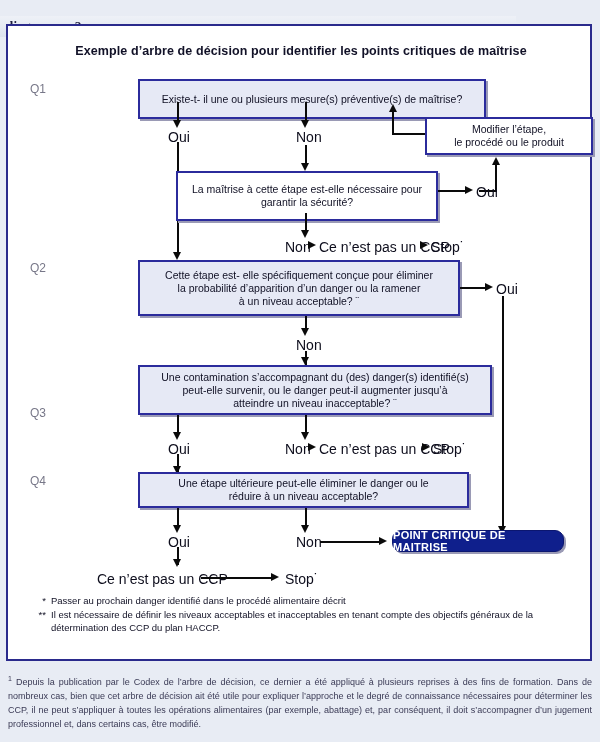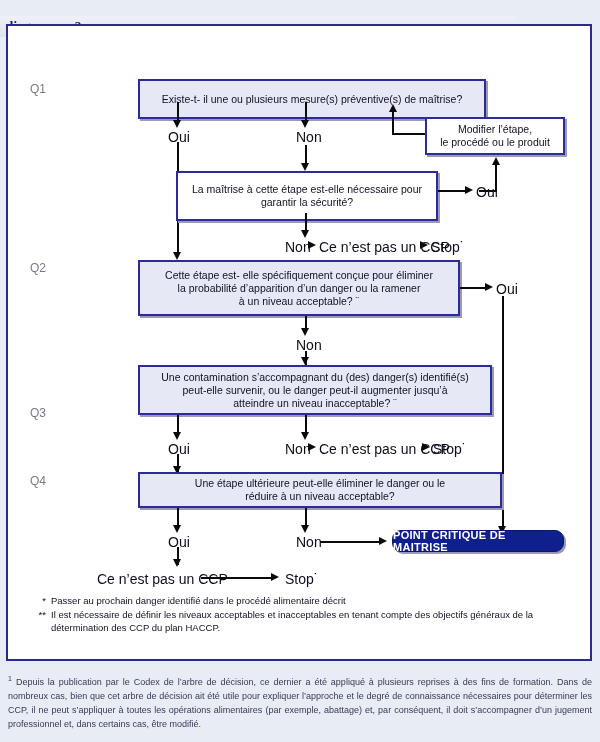--- a/index.html
+++ b/index.html
@@ -108,20 +108,21 @@
 </style>
 </head>
 <body>
 
 <div id="header-strip">
   <div id="header-title">diagramme 2</div>
 </div>
 
 <div id="diagram-frame">
 
+  <div id="diagram-title">Exemple d’arbre de décision pour identifier les points critiques de maîtrise</div>
 
   <div class="q-label" style="left:22px;top:56px;">Q1</div>
   <div class="q-label" style="left:22px;top:235px;">Q2</div>
   <div class="q-label" style="left:22px;top:342px;margin-top:38px;">Q3</div>
   <div class="q-label" style="left:22px;top:448px;text-align:center;">Q4</div>
 
   <div class="dbox" style="left:130px;top:53px;width:348px;height:40px;">Existe-t- il une ou plusieurs mesure(s) préventive(s) de maîtrise?</div>
 
   <div class="vline" style="left:169px;top:76px;height:20px;"></div>
   <div class="arrow-down" style="left:165px;top:94px;"></div>
@@ -132,21 +133,21 @@
   <div class="vline" style="left:297px;top:76px;height:20px;"></div>
   <div class="arrow-down" style="left:293px;top:94px;"></div>
   <div class="flow-label" style="left:288px;top:103px;">Non</div>
   <div class="vline" style="left:297px;top:119px;height:20px;"></div>
   <div class="arrow-down" style="left:293px;top:137px;"></div>
 
   <div class="arrow-up" style="left:381px;top:78px;"></div>
   <div class="vline" style="left:384px;top:85px;height:24px;"></div>
   <div class="hline" style="left:384px;top:107px;width:34px;"></div>
 
-  <div class="dbox plain" style="left:417px;top:91px;width:140px;height:38px;white-space:pre-line;">Modifier l’étape,
+  <div class="dbox plain" style="left:417px;top:91px;width:168px;height:38px;white-space:pre-line;">Modifier l’étape,
 le procédé ou le produit</div>
 
   <div class="arrow-up" style="left:484px;top:131px;"></div>
   <div class="vline" style="left:487px;top:138px;height:28px;"></div>
   <div class="hline" style="left:471px;top:164px;width:18px;"></div>
 
   <div class="dbox plain" style="left:168px;top:145px;width:262px;height:50px;white-space:pre-line;">La maîtrise à cette étape est-elle nécessaire pour
 garantir la sécurité?</div>
 
   <div class="hline" style="left:430px;top:164px;width:30px;"></div>
@@ -188,21 +189,21 @@
   <div class="arrow-down" style="left:165px;top:440px;"></div>
 
   <div class="vline" style="left:297px;top:389px;height:20px;"></div>
   <div class="arrow-down" style="left:293px;top:406px;"></div>
   <div class="flow-label" style="left:277px;top:415px;">Non</div>
   <div class="arrow-right" style="left:300px;top:417px;"></div>
   <div class="flow-label" style="left:311px;top:415px;">Ce n’est pas un CCP</div>
   <div class="arrow-right" style="left:414px;top:417px;"></div>
   <div class="flow-label" style="left:425px;top:415px;">Stop˙</div>
 
-  <div class="dbox" style="left:130px;top:446px;width:364px;height:36px;white-space:pre-line;">Une étape ultérieure peut-elle éliminer le danger ou le
+  <div class="dbox" style="left:130px;top:446px;width:331px;height:36px;white-space:pre-line;">Une étape ultérieure peut-elle éliminer le danger ou le
 réduire à un niveau acceptable?</div>
 
   <div class="vline" style="left:169px;top:482px;height:20px;"></div>
   <div class="arrow-down" style="left:165px;top:499px;"></div>
   <div class="flow-label" style="left:160px;top:508px;">Oui</div>
   <div class="vline" style="left:169px;top:521px;height:18px;"></div>
   <div class="arrow-down" style="left:165px;top:533px;"></div>
   <div class="flow-label" style="left:89px;top:545px;">Ce n’est pas un CCP</div>
   <div class="hline" style="left:193px;top:551px;width:73px;"></div>
   <div class="arrow-right" style="left:263px;top:547px;"></div>

